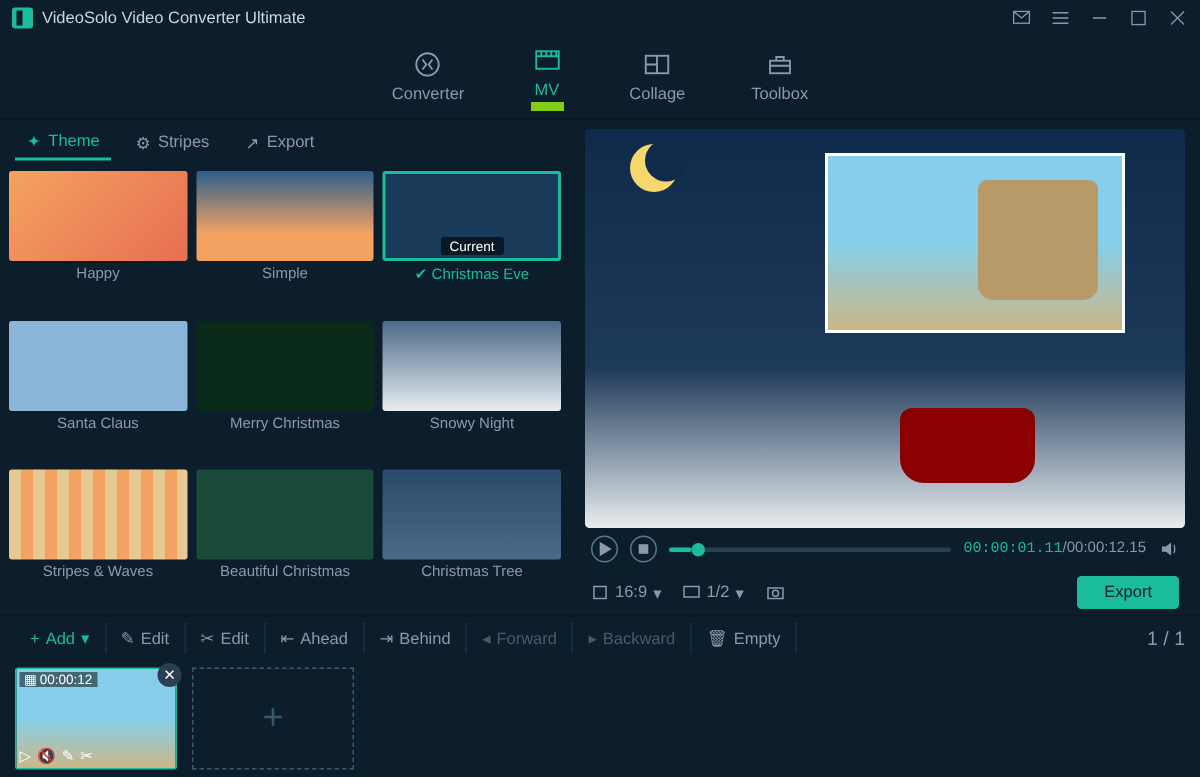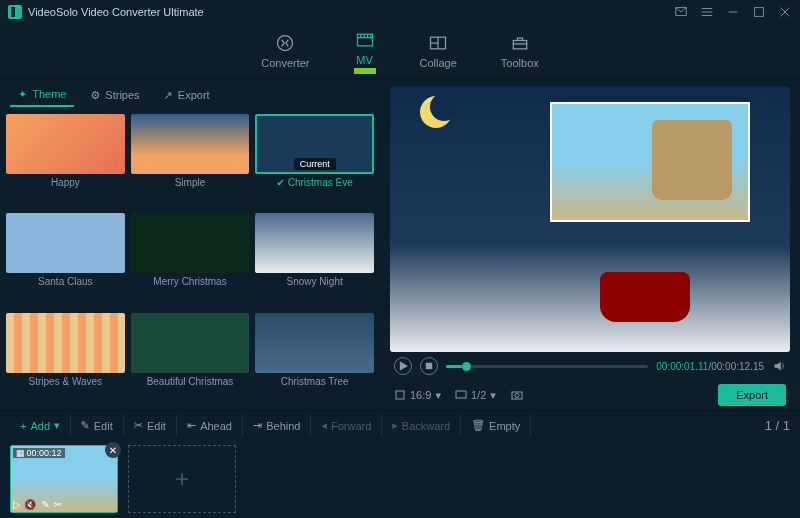--- a/index.html
+++ b/index.html
@@ -34,21 +34,21 @@
 .moon::after { content:''; position:absolute; left:10px; top:-3px; width:28px; height:28px; background:#0f2a4a; border-radius:50%; }
 .pip { position:absolute; right:40px; top:16px; width:200px; height:120px; background:linear-gradient(180deg,#87ceeb 50%,#c9b887 100%); border:2px solid #fff; }
 .bag { position:absolute; right:16px; top:16px; width:80px; height:80px; background:#b89968; border-radius:6px 6px 10px 10px; }
 .sleigh { position:absolute; right:100px; bottom:30px; width:90px; height:50px; background:#8b0000; border-radius:8px 8px 16px 16px; }
 .controls { height:28px; display:flex; align-items:center; gap:8px; padding:0 4px; }
 .ctlbtn { width:18px; height:18px; border:1px solid #5a7a8a; border-radius:50%; display:flex; align-items:center; justify-content:center; cursor:pointer; color:#8a9aab; }
 .progress { flex:1; height:3px; background:#2a3f52; position:relative; border-radius:2px; }
 .progress-fill { position:absolute; left:0; top:0; height:100%; width:8%; background:#1abc9c; border-radius:2px; }
 .progress-knob { position:absolute; left:8%; top:-3px; width:9px; height:9px; background:#1abc9c; border-radius:50%; }
 .time { font-size:10px; color:#8a9aab; }
-.time .cur { color:#1abc9c; }
+.time .cur { color:#1abc9c;font-family:Liberation Mono, monospace; }
 .opts { height:30px; display:flex; align-items:center; gap:14px; padding:0 4px; }
 .opt { display:flex; align-items:center; gap:4px; color:#8a9aab; font-size:11px; cursor:pointer; }
 .export-btn { margin-left:auto; background:#1abc9c; color:#0c1d2c; padding:5px 18px; border-radius:3px; font-size:11px; cursor:pointer; }
 .toolbar { height:30px; display:flex; align-items:center; padding:0 10px; gap:0; border-top:1px solid #0a1622; }
 .tbtn { display:flex; align-items:center; gap:4px; padding:4px 10px; font-size:11px; color:#8a9aab; cursor:pointer; border-right:1px solid #1a2f40; }
 .tbtn.add { color:#1abc9c; }
 .tbtn.disabled { color:#4a5a6a; }
 .pager { margin-left:auto; font-size:13px; color:#8a9aab; }
 .timeline { height:78px; display:flex; align-items:center; padding:4px 10px; gap:10px; }
 .clip { width:108px; height:68px; position:relative; background:linear-gradient(180deg,#87ceeb 50%,#c9b887 100%); border:1px solid #1abc9c; border-radius:2px; }

